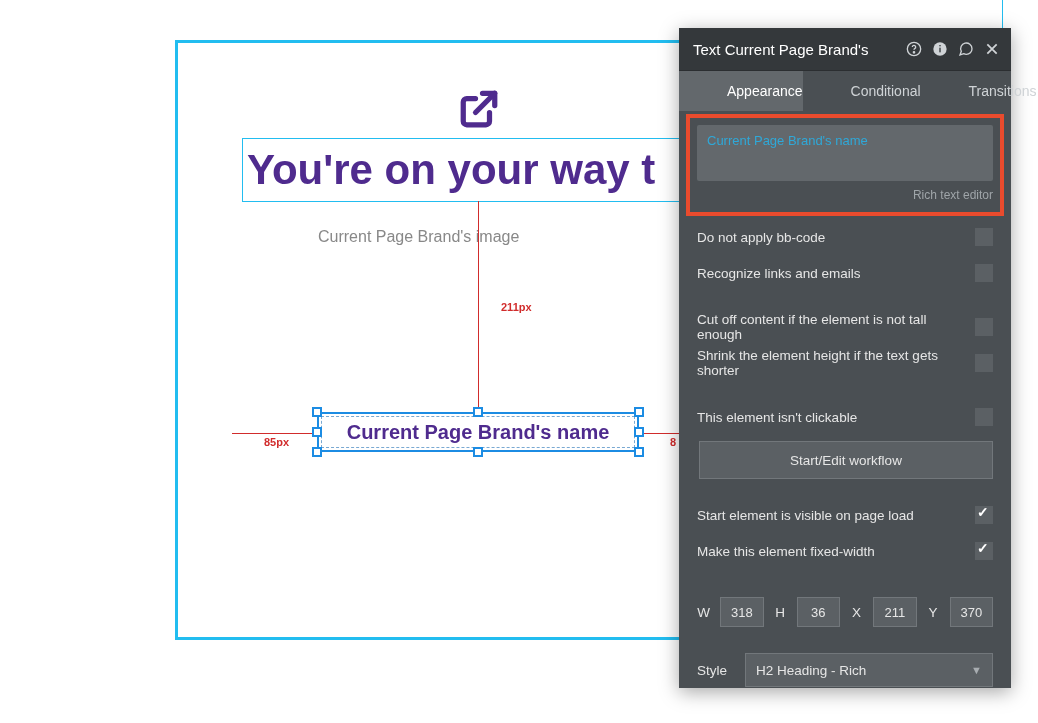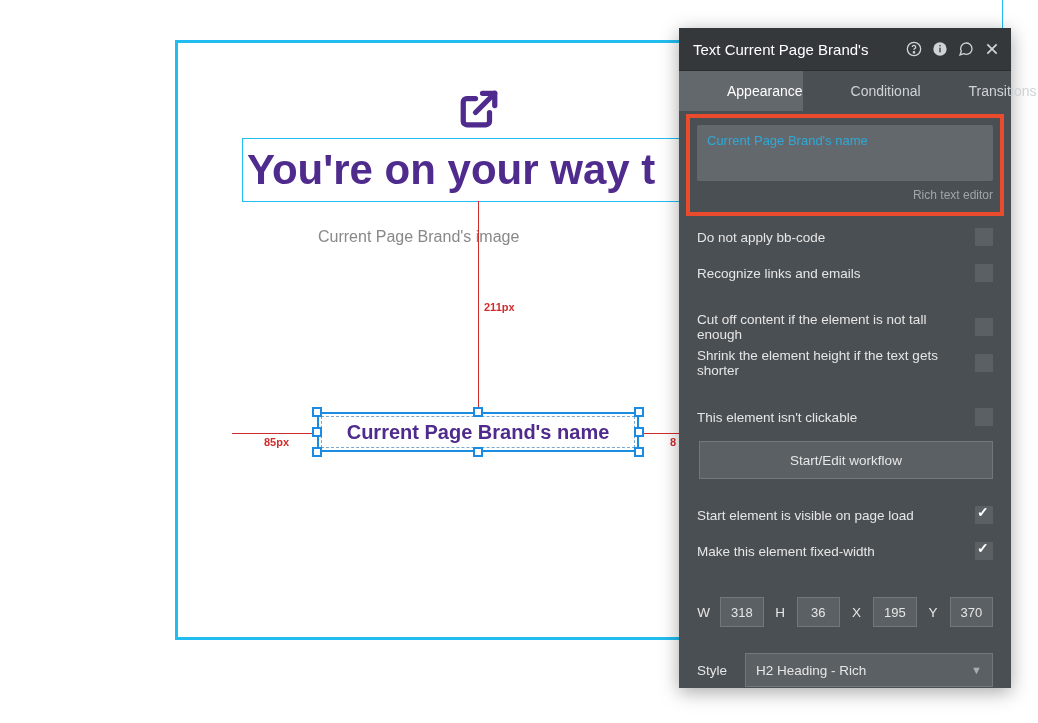--- a/index.html
+++ b/index.html
@@ -70,21 +70,21 @@
     </svg>
   </div>
 
   <div class="heading-sel">
     <span class="heading-text">You're on your way t</span>
   </div>
 
   <div class="brand-img-txt">Current Page Brand's image</div>
 
   <div class="red-v" style="left:300px;top:158px;height:211px;"></div>
-  <div class="red-label" style="left:306px;top:258px;">211px</div>
+  <div class="red-label" style="left:323px;top:258px;">211px</div>
 
   <div class="red-h" style="left:54px;top:390px;width:85px;"></div>
   <div class="red-label" style="left:86px;top:393px;">85px</div>
 
   <div class="red-h" style="left:461px;top:390px;width:44px;"></div>
   <div class="red-label" style="left:492px;top:393px;">8</div>
 
   <div class="sel-wrap">
     <div class="sel-border"></div>
     <div class="sel-inner">
@@ -184,21 +184,21 @@
     </div>
 
     <div class="section-gap"></div>
 
     <div class="dims">
       <span class="dim-lbl">W</span>
       <span class="dim-box">318</span>
       <span class="dim-lbl">H</span>
       <span class="dim-box">36</span>
       <span class="dim-lbl">X</span>
-      <span class="dim-box">195</span>
+      <span class="dim-box">211</span>
       <span class="dim-lbl">Y</span>
       <span class="dim-box">370</span>
     </div>
 
     <div class="sep"></div>
       <div class="sep"></div>
 
     <div class="style-row">
       <span class="style-lbl">Style</span>
       <div class="style-sel">

